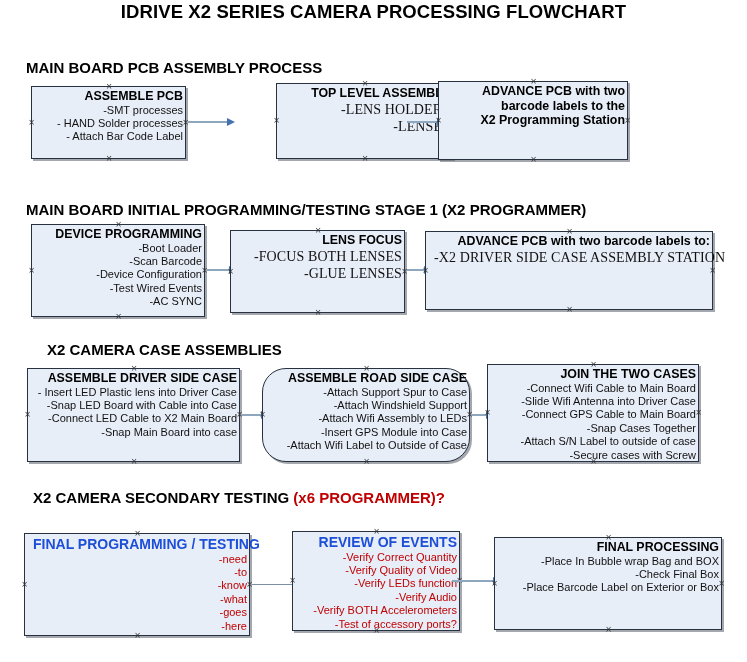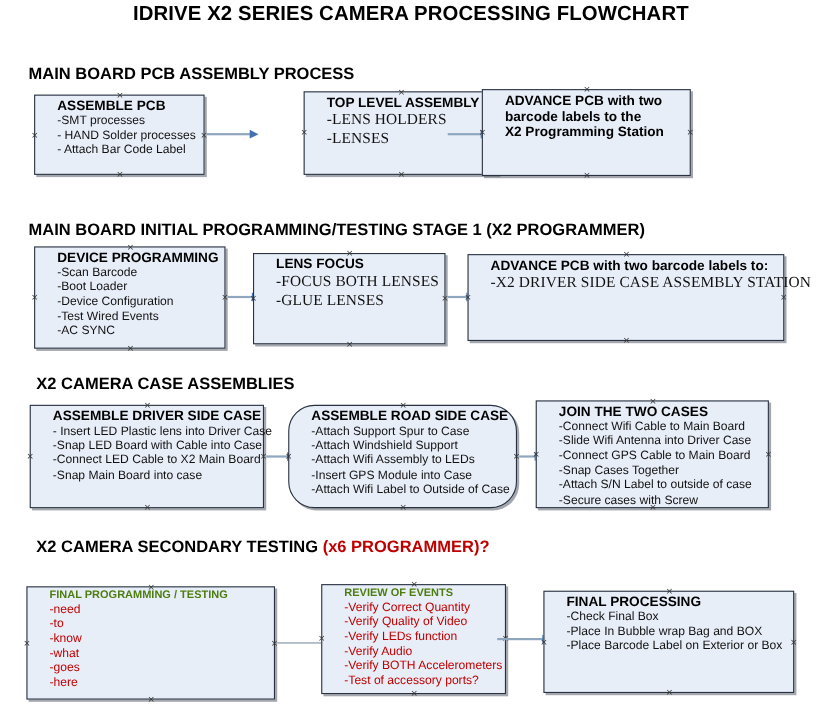--- a/index.html
+++ b/index.html
@@ -30,24 +30,24 @@
     overflow:visible;
   }
   .box .bt{
     display:block;font-size:12.4px;font-weight:bold;color:#000000;
     line-height:1.18;white-space:nowrap;
   }
   .box .bl{
     display:block;font-size:11px;color:#111111;line-height:1.22;
     white-space:nowrap;
   }
-  .box .inner{position:absolute;left:20px;top:2px;right:2px;}
-
-  
-  .box.red .bt{color:#4d7c0f;font-size:10px;}
+  .box .inner{position:absolute;left:8px;top:2px;right:2px;text-align:right;}
+
+  
+  .box.red .bt{color:#1d4ed8;font-size:14px;}
   .box.red .bl{color:#c00000;}
 
   
   .box .caps{font-size:14px;letter-spacing:0.1px;font-family:Liberation Serif, serif;}
 
   
   .conn{position:absolute;height:2px;background:#8fa6bf;}
   .conn::after{
     content:"";position:absolute;right:-7px;top:-3px;
     width:0;height:0;border-left:8px solid #4472b0;
@@ -116,22 +116,22 @@
     <span class="xh" style="right:-4px;top:50%;margin-top:-4px;"></span>
   </div>
 
   <div class="section-head" style="left:26px;top:201px;">
     <span>MAIN BOARD INITIAL PROGRAMMING/TESTING STAGE 1 (X2 PROGRAMMER)</span>
   </div>
 
   <div class="box" style="left:31px;top:224px;width:174px;height:93px;">
     <div class="inner">
       <span class="bt">DEVICE PROGRAMMING</span>
+      <span class="bl">-Boot Loader</span>
       <span class="bl">-Scan Barcode</span>
-      <span class="bl">-Boot Loader</span>
       <span class="bl">-Device Configuration</span>
       <span class="bl">-Test Wired Events</span>
       <span class="bl">-AC SYNC</span>
     </div>
     <span class="xh" style="left:50%;top:-4px;margin-left:-3px;"></span>
     <span class="xh" style="left:50%;bottom:-4px;margin-left:-3px;"></span>
     <span class="xh" style="left:-4px;top:50%;margin-top:-4px;"></span>
     <span class="xh" style="right:-4px;top:50%;margin-top:-4px;"></span>
   </div>
 
@@ -155,21 +155,21 @@
     <div class="inner">
       <span class="bt">ADVANCE PCB with two barcode labels to:</span>
       <span class="bl caps">-X2 DRIVER  SIDE  CASE  ASSEMBLY STATION</span>
     </div>
     <span class="xh" style="left:50%;top:-4px;margin-left:-3px;"></span>
     <span class="xh" style="left:50%;bottom:-4px;margin-left:-3px;"></span>
     <span class="xh" style="left:-4px;top:50%;margin-top:-4px;"></span>
     <span class="xh" style="right:-4px;top:50%;margin-top:-4px;"></span>
   </div>
 
-  <div class="section-head" style="left:33px;top:341px;">
+  <div class="section-head" style="left:47px;top:341px;">
     <span>X2 CAMERA CASE ASSEMBLIES</span>
   </div>
 
   <div class="box" style="left:27px;top:368px;width:213px;height:94px;padding-left:48px;">
     <div class="inner">
       <span class="bt">ASSEMBLE DRIVER SIDE CASE</span>
       <span class="bl">- Insert LED Plastic lens into Driver Case</span>
       <span class="bl">-Snap LED Board with Cable into Case</span>
       <span class="bl">-Connect LED Cable to X2 Main Board</span>
       <span class="bl">-Snap Main Board into case</span>
@@ -251,22 +251,22 @@
     <span class="xh" style="left:50%;bottom:-4px;margin-left:-3px;"></span>
     <span class="xh" style="left:-4px;top:50%;margin-top:-4px;"></span>
     <span class="xh" style="right:-4px;top:50%;margin-top:-4px;"></span>
   </div>
 
   <div class="conn" style="left:452px;top:580px;width:42px;"></div>
 
   <div class="box" style="left:494px;top:537px;width:228px;height:93px;">
     <div class="inner">
       <span class="bt">FINAL PROCESSING</span>
+      <span class="bl">-Place In Bubble wrap Bag and BOX</span>
       <span class="bl"> -Check Final Box</span>
-      <span class="bl">-Place In Bubble wrap Bag and BOX</span>
       <span class="bl">-Place Barcode Label on Exterior or Box</span>
     </div>
     <span class="xh" style="left:50%;top:-4px;margin-left:-3px;"></span>
     <span class="xh" style="left:50%;bottom:-4px;margin-left:-3px;"></span>
     <span class="xh" style="left:-4px;top:50%;margin-top:-4px;"></span>
     <span class="xh" style="right:-4px;top:50%;margin-top:-4px;"></span>
   </div>
 
 </div>
 

